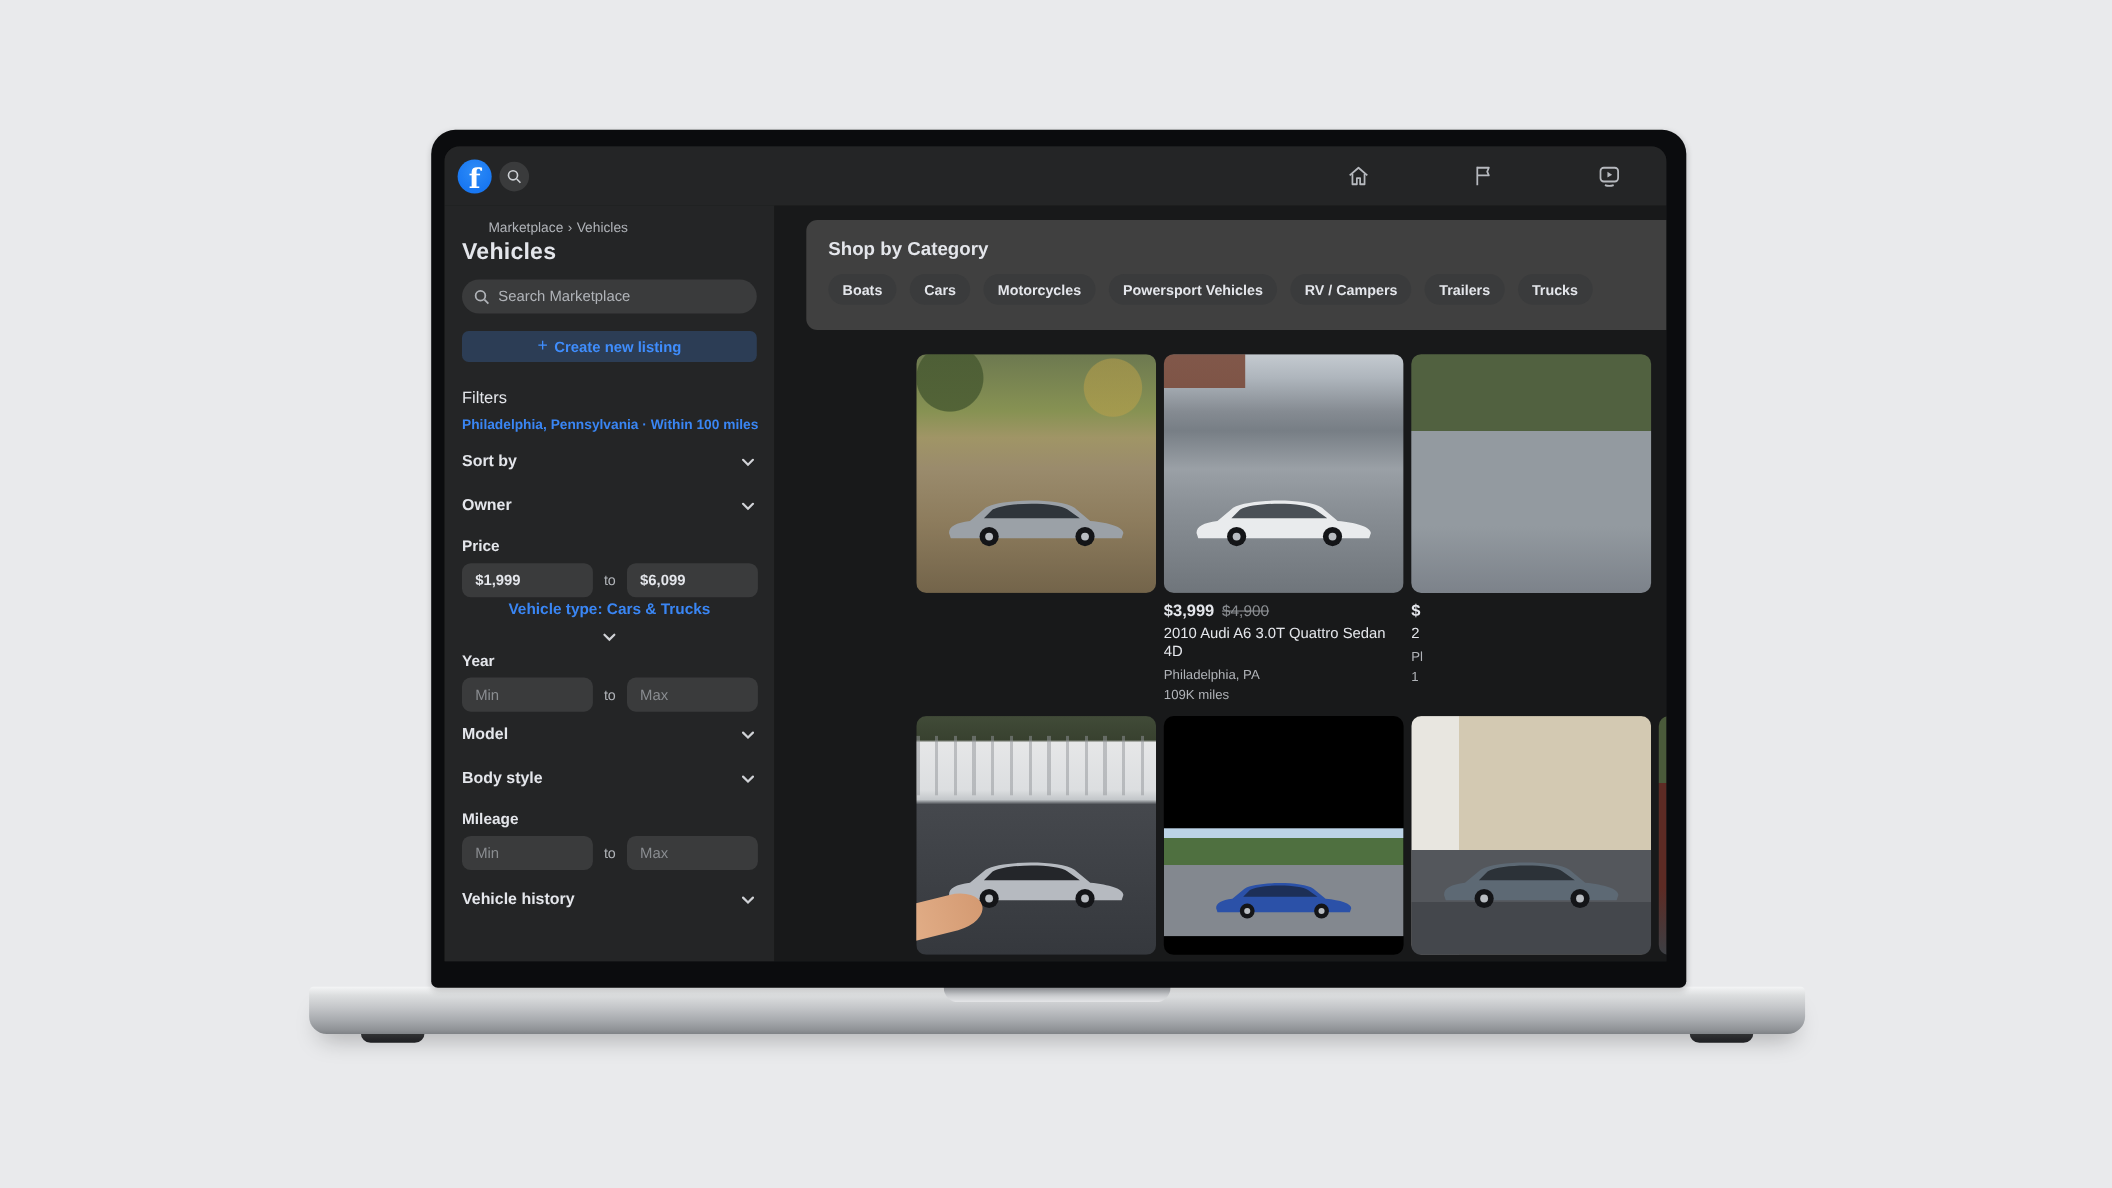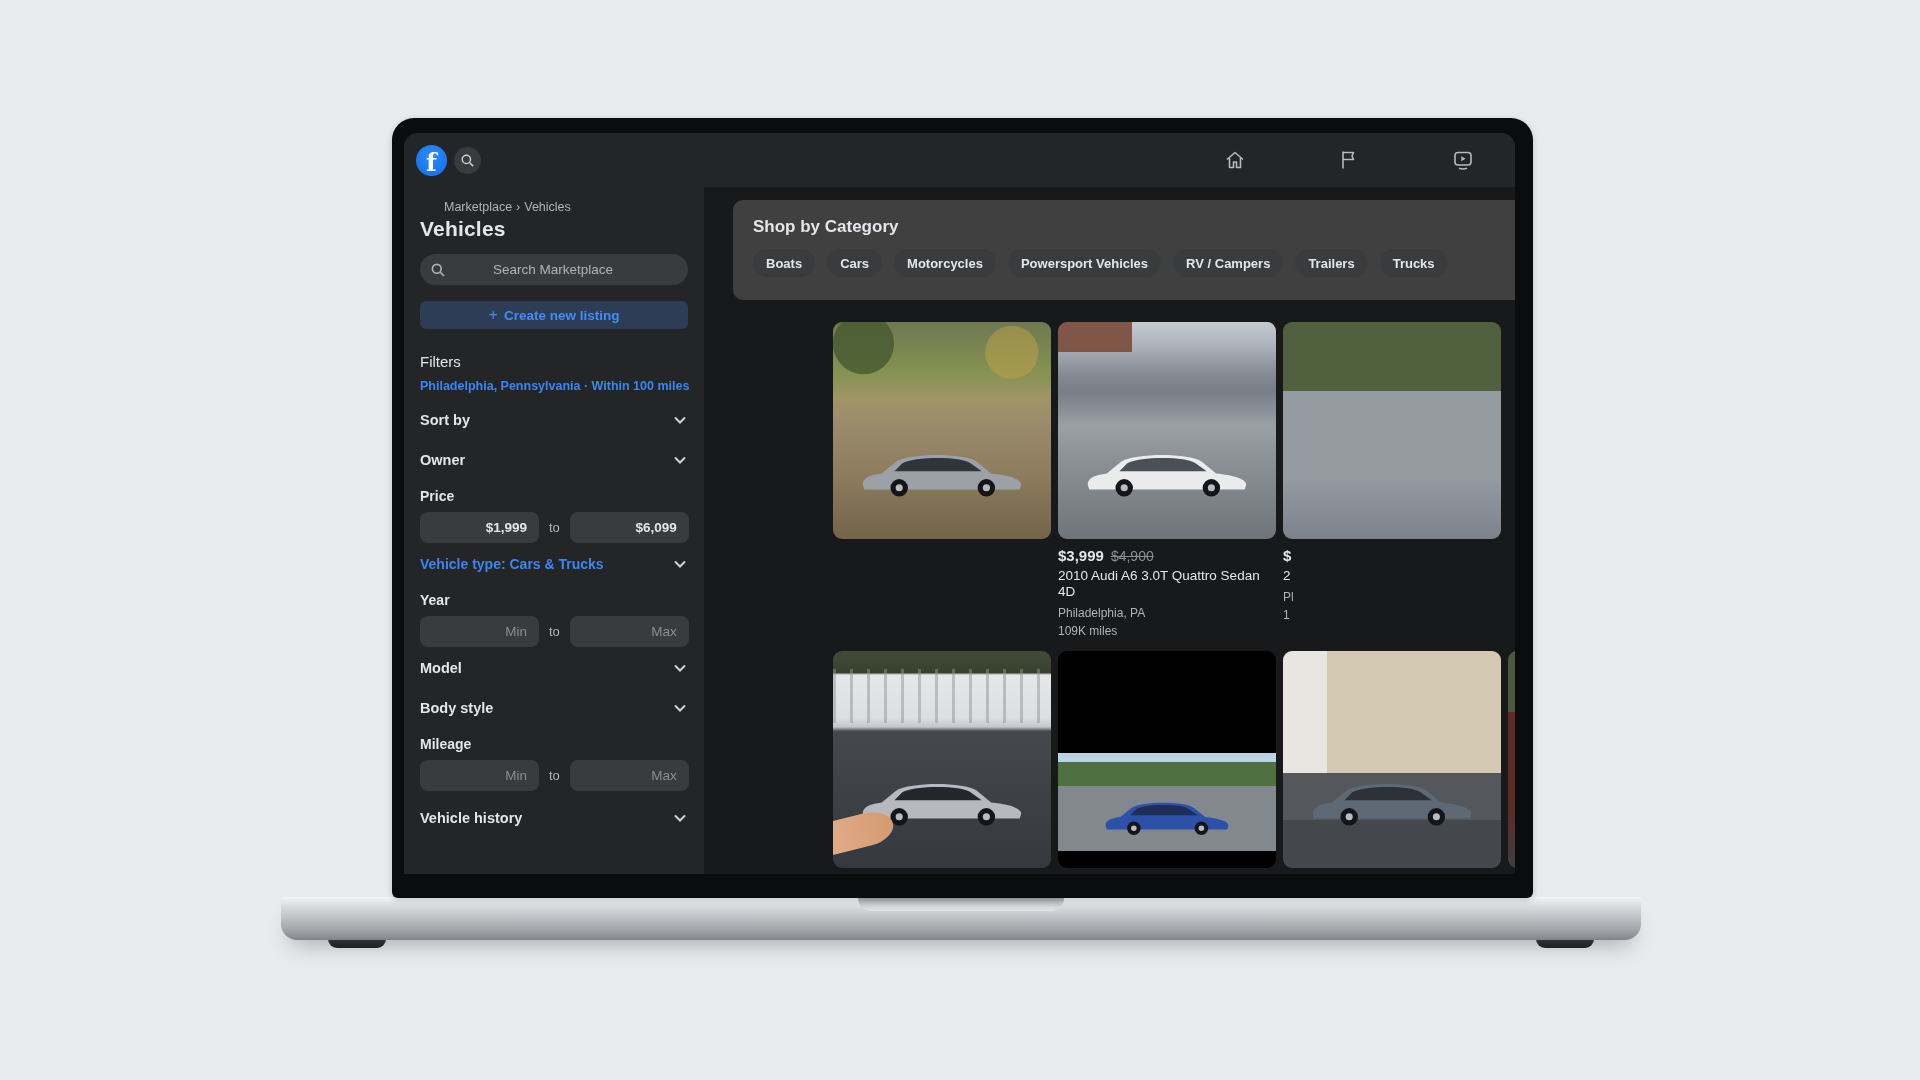--- a/index.html
+++ b/index.html
@@ -71,21 +71,21 @@
   .sidebar {
     width:300px; flex:0 0 300px; background:#242526; padding:13px 16px 0 16px;
     overflow:hidden;
   }
   .breadcrumb { font-size:12.5px; color:#b0b3b8;margin-left:24px; }
   .breadcrumb .crumb { cursor:pointer; }
   .breadcrumb .sep { margin:0 4px; }
   .sidebar-title { color:#e4e6eb; font-size:21px; font-weight:bold; margin-top:3px; letter-spacing:.2px; }
   .search-pill {
     margin-top:13px; height:31px; background:#3a3b3c; border-radius:16px;
-    display:flex; align-items:center; padding:0 10px; color:#b0b3b8;gap:40px;
+    display:flex; align-items:center; padding:0 10px; color:#b0b3b8;
   }
   .search-pill svg { flex:0 0 16px; margin-right:7px; color:#b0b3b8; }
   .search-pill input {
     background:transparent; border:none; outline:none; color:#e4e6eb;
     font-size:13.5px; width:100%; font-family:inherit;
   }
   .search-pill input::placeholder { color:#b0b3b8; }
   .create-btn {
     margin-top:16px; height:28px; width:100%; border:none; border-radius:6px;
     background:#2c3d55; color:#3f8dfd; font-size:13.5px; font-weight:bold;
@@ -93,30 +93,29 @@
     font-family:inherit;
   }
   .create-btn .plus { font-size:16px; font-weight:normal; margin-top:-1px; }
   .filters-heading { margin-top:24px; color:#e4e6eb; font-size:15px; font-weight:normal; }
   .location-link { margin-top:9px; color:#3a86f4; font-size:12.5px; font-weight:bold; cursor:pointer; white-space:nowrap; }
   .filter-row {
     height:38px; display:flex; align-items:center; justify-content:space-between;
     color:#e4e6eb; font-size:14.5px; font-weight:bold; cursor:pointer; margin-top:2px;gap:10px;
   }
   .filter-row.first { margin-top:8px; }
-  .filter-row.blue { color:#3a86f4; font-size:14px; }
+  .filter-row.blue { color:#3a86f4; font-size:14px;flex-direction:column; }
   .chev { width:16px; height:16px; color:#d0d2d6; flex:0 0 16px; }
   .filter-label { color:#e4e6eb; font-size:14px; font-weight:bold; margin-top:9px; }
   .range-row { display:flex; align-items:center; margin-top:8px; }
   .range-row .to { color:#b0b3b8; font-size:13px; margin:0 10px; }
   .range-input {
     width:119px; height:31px; background:#3a3b3c; border:none; border-radius:8px;
     color:#e4e6eb; font-size:13.5px; font-weight:bold; padding:0 12px; outline:none;
     font-family:inherit;
-    text-align:right;
   }
   .range-input::placeholder { color:#8a8d91; font-weight:normal; }
 
   
   .main { flex:1; background:#18191a; position:relative; overflow:hidden; }
   .category-panel {
     position:absolute; left:29px; top:13px; width:840px; height:100px;
     background:#404040; border-radius:10px; padding:17px 20px;
   }
   .category-title { color:#e4e6eb; font-size:17px; font-weight:bold; }

